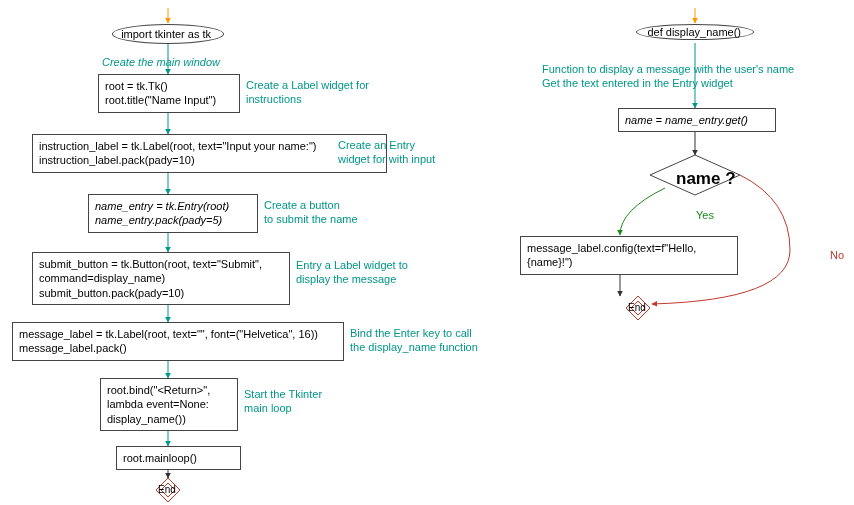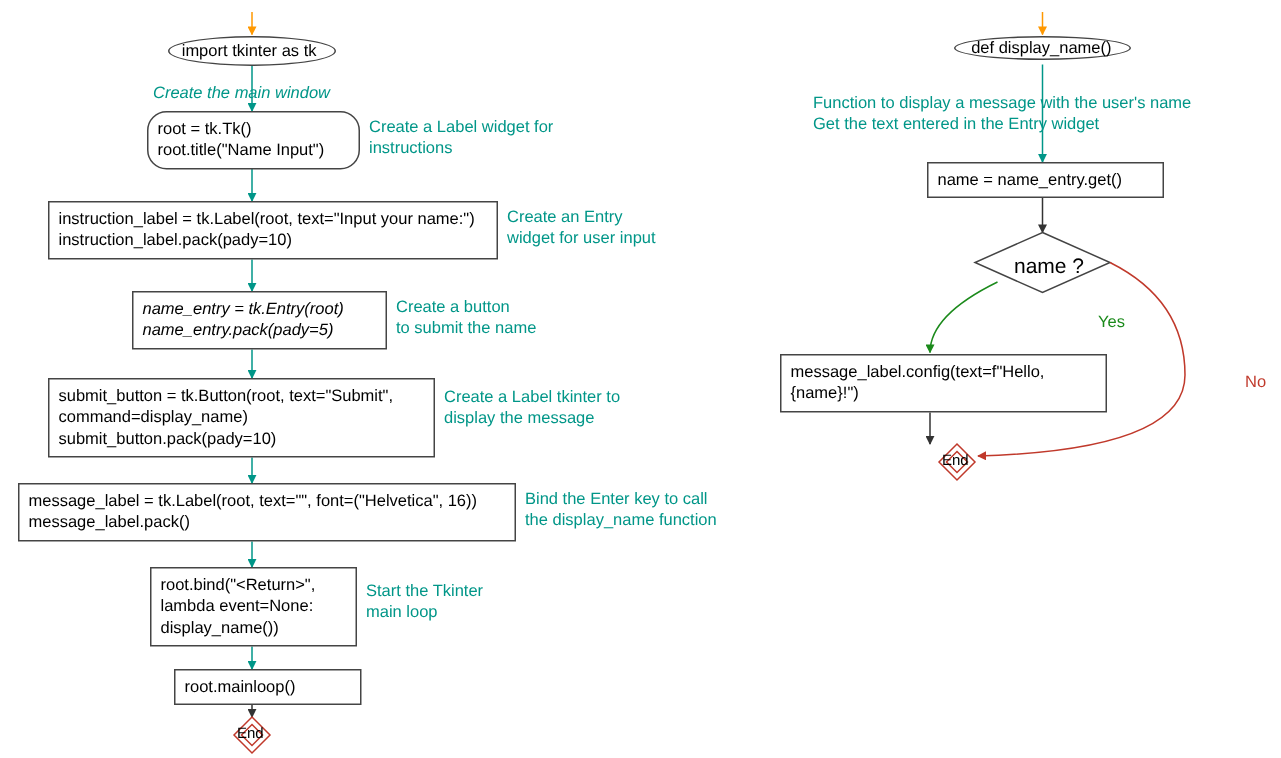--- a/index.html
+++ b/index.html
@@ -104,39 +104,39 @@
     <polygon points="0,-12 12,0 0,12 -12,0" fill="#fff" stroke="#c0392b"></polygon>
     <polygon points="0,-7 7,0 0,7 -7,0" fill="none" stroke="#c0392b"></polygon>
   </g>
 </svg>
 
 <div class="node ellipse-node" style="left:112px; top:24px; width:112px; height:20px;">
     <span>import tkinter as tk</span>
   </div>
 <div class="annotation" style="left:102px; top:55px;font-style:italic;">Create the main window</div>
 
-<div class="node rect-node" style="left:98px; top:74px; width:142px;border-radius:13px;"><span>root = tk.Tk()
+<div class="node rect-node" style="left:98px; top:74px; width:142px;"><span>root = tk.Tk()
 root.title("Name Input")</span></div>
 <div class="annotation" style="left:246px; top:78px;">Create a Label widget for
 instructions</div>
 
-<div class="node rect-node" style="left:32px; top:134px; width:300px;"><span>instruction_label = tk.Label(root, text="Input your name:")
+<div class="node rect-node" style="left:32px; top:134px; width:355px;"><span>instruction_label = tk.Label(root, text="Input your name:")
 instruction_label.pack(pady=10)</span></div>
 <div class="annotation" style="left:338px; top:138px;">Create an Entry
-widget for user input</div>
+widget for with input</div>
 
 <div class="node rect-node" style="left:88px; top:194px; width:170px;font-style:italic;"><span>name_entry = tk.Entry(root)
 name_entry.pack(pady=5)</span></div>
 <div class="annotation" style="left:264px; top:198px;">Create a button
 to submit the name</div>
 
 <div class="node rect-node" style="left:32px; top:252px; width:258px;"><span>submit_button = tk.Button(root, text="Submit",
 command=display_name)
 submit_button.pack(pady=10)</span></div>
-<div class="annotation" style="left:296px; top:258px;">Create a Label tkinter to
+<div class="annotation" style="left:296px; top:258px;">Entry a Label widget to
 display the message</div>
 
 <div class="node rect-node" style="left:12px; top:322px; width:332px;"><span>message_label = tk.Label(root, text="", font=("Helvetica", 16))
 message_label.pack()</span></div>
 <div class="annotation" style="left:350px; top:326px;">Bind the Enter key to call
 the display_name function</div>
 
 <div class="node rect-node" style="left:100px; top:378px; width:138px;"><span>root.bind("&lt;Return&gt;",
 lambda event=None:
 display_name())</span></div>
@@ -146,22 +146,22 @@
 <div class="node rect-node" style="left:116px; top:446px; width:125px;"><span>root.mainloop()</span></div>
 
 <div class="node" style="left:158px; top:484px; font-size:10px;">End</div>
 
 <div class="node ellipse-node" style="left:636px; top:24px; width:118px; height:16px;">
     <span>def display_name()</span>
   </div>
 <div class="annotation" style="left:542px; top:62px;">Function to display a message with the user's name
 Get the text entered in the Entry widget</div>
 
-<div class="node rect-node" style="left:618px; top:108px; width:158px;"><span>name = name_entry.get()</span></div>
+<div class="node rect-node" style="left:618px; top:108px; width:158px;font-style:italic;"><span>name = name_entry.get()</span></div>
 
-<div class="node" style="left:676px; top:169px; font-size:14px;">name ?</div>
-<div class="annotation" style="left:732px; top:208px; color:#1b8a1b;text-align:center;">Yes</div>
+<div class="node" style="left:676px; top:169px; font-size:17px;font-weight:bold;">name ?</div>
+<div class="annotation" style="left:696px; top:208px; color:#1b8a1b;text-align:center;">Yes</div>
 <div class="annotation" style="left:788px; top:248px; color:#c0392b;padding-left:42px;">No</div>
 
 <div class="node rect-node" style="left:520px; top:236px; width:218px;"><span>message_label.config(text=f"Hello,
 {name}!")</span></div>
 
 <div class="node" style="left:628px; top:302px; font-size:10px;">End</div>
 
 </body></html>

